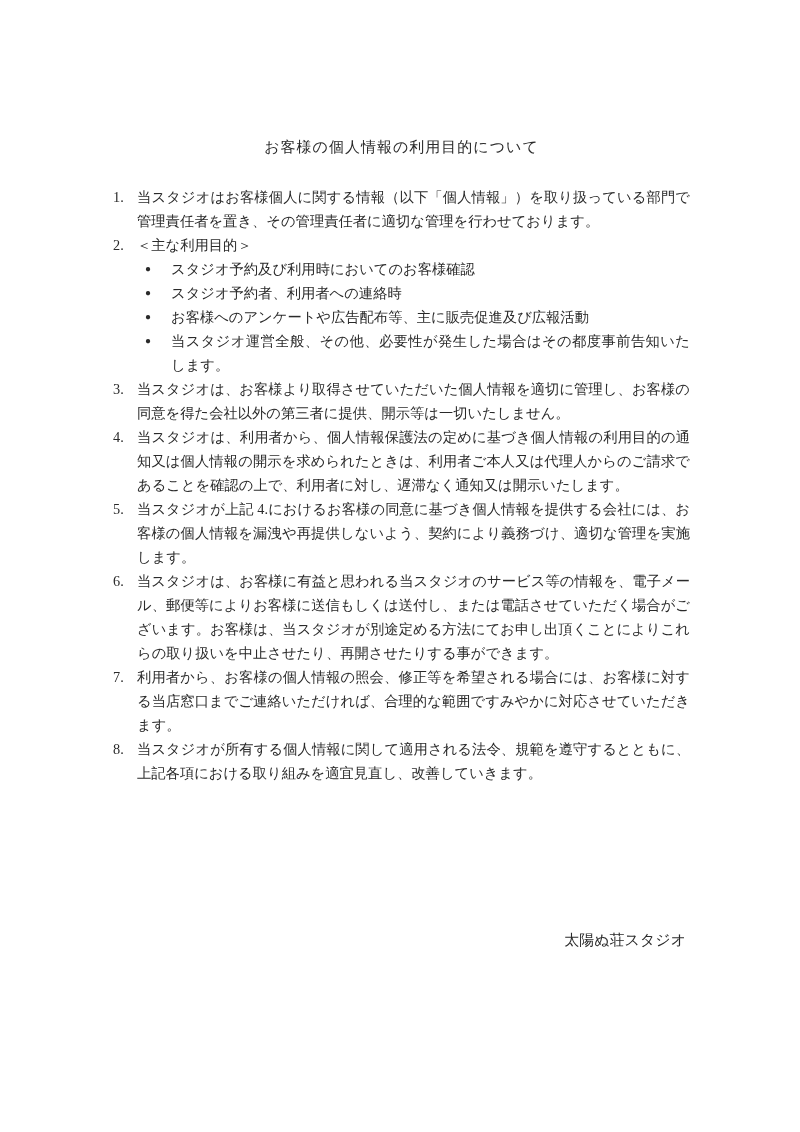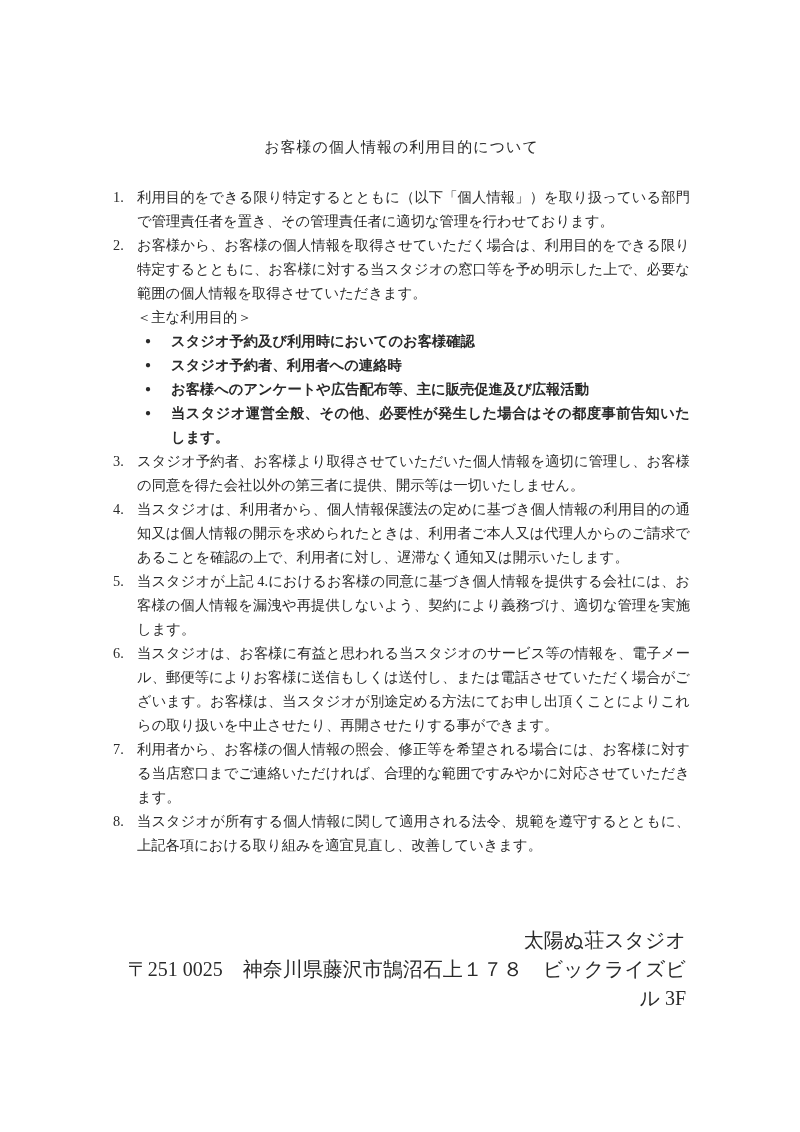--- a/index.html
+++ b/index.html
@@ -51,51 +51,49 @@
     padding-left: 8px;
   }
   .bullet-mark {
     flex: 0 0 26px;
     font-size: 10px;
     line-height: 24px;
   }
   .bullet-text {
     flex: 1 1 auto;
     line-height: 24px;
-    font-weight: bold;
   }
   .footer {
     position: absolute;
     top: 926px;
     right: 114px;
     left: 113px;
     text-align: right;
-    font-size: 20px;
+    font-size: 15px;
     line-height: 29px;
   }
 </style>
 </head>
 <body>
 
 <div class="page">
   <div class="content">
 
     <h1 class="doc-title">お客様の個人情報の利用目的について</h1>
 
     <div class="items">
 
       <div class="item">
         <span class="item-num">1.</span>
-        <div class="item-body">利用目的をできる限り特定するとともに（以下「個人情報」）を取り扱っている部門で管理責任者を置き、その管理責任者に適切な管理を行わせております。</div>
+        <div class="item-body">当スタジオはお客様個人に関する情報（以下「個人情報」）を取り扱っている部門で管理責任者を置き、その管理責任者に適切な管理を行わせております。</div>
       </div>
 
       <div class="item">
         <span class="item-num">2.</span>
         <div class="item-body">
-          <div>お客様から、お客様の個人情報を取得させていただく場合は、利用目的をできる限り特定するとともに、お客様に対する当スタジオの窓口等を予め明示した上で、必要な範囲の個人情報を取得させていただきます。</div>
           <div class="subheading">＜主な利用目的＞</div>
           <div class="bullet-row">
             <span class="bullet-mark">●</span>
             <span class="bullet-text">スタジオ予約及び利用時においてのお客様確認</span>
           </div>
           <div class="bullet-row">
             <span class="bullet-mark">●</span>
             <span class="bullet-text">スタジオ予約者、利用者への連絡時</span>
           </div>
           <div class="bullet-row">
@@ -104,21 +102,21 @@
           </div>
           <div class="bullet-row">
             <span class="bullet-mark">●</span>
             <span class="bullet-text">当スタジオ運営全般、その他、必要性が発生した場合はその都度事前告知いたします。</span>
           </div>
         </div>
       </div>
 
       <div class="item">
         <span class="item-num">3.</span>
-        <div class="item-body">スタジオ予約者、お客様より取得させていただいた個人情報を適切に管理し、お客様の同意を得た会社以外の第三者に提供、開示等は一切いたしません。</div>
+        <div class="item-body">当スタジオは、お客様より取得させていただいた個人情報を適切に管理し、お客様の同意を得た会社以外の第三者に提供、開示等は一切いたしません。</div>
       </div>
 
       <div class="item">
         <span class="item-num">4.</span>
         <div class="item-body">当スタジオは、利用者から、個人情報保護法の定めに基づき個人情報の利用目的の通知又は個人情報の開示を求められたときは、利用者ご本人又は代理人からのご請求であることを確認の上で、利用者に対し、遅滞なく通知又は開示いたします。</div>
       </div>
 
       <div class="item">
         <span class="item-num">5.</span>
         <div class="item-body">当スタジオが上記 4.におけるお客様の同意に基づき個人情報を提供する会社には、お客様の個人情報を漏洩や再提供しないよう、契約により義務づけ、適切な管理を実施します。</div>
@@ -137,15 +135,14 @@
       <div class="item">
         <span class="item-num">8.</span>
         <div class="item-body">当スタジオが所有する個人情報に関して適用される法令、規範を遵守するとともに、上記各項における取り組みを適宜見直し、改善していきます。</div>
       </div>
 
     </div>
   </div>
 
   <div class="footer">
     <div>太陽ぬ荘スタジオ</div>
-    <div>〒251 0025　神奈川県藤沢市鵠沼石上１７８　ビックライズビル 3F</div>
   </div>
 </div>
 
 </body></html>

